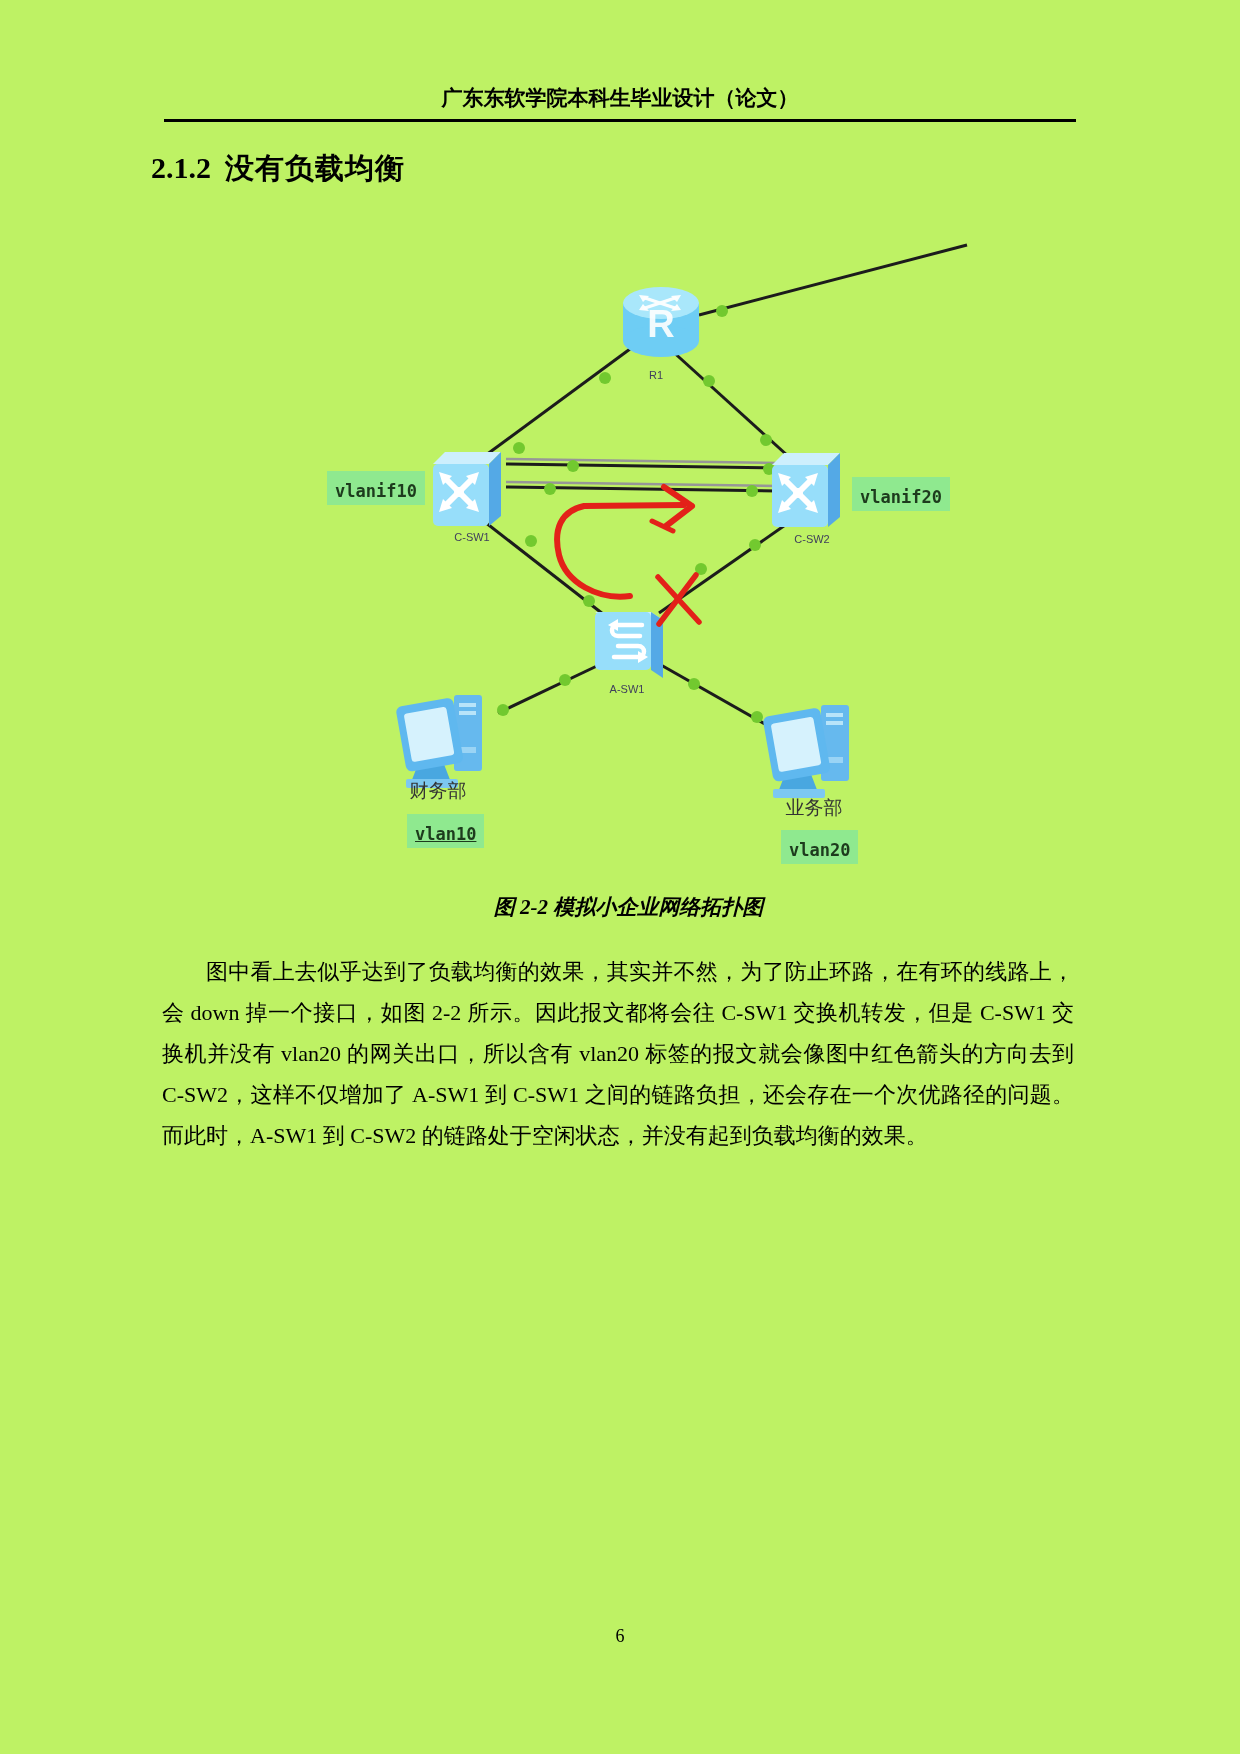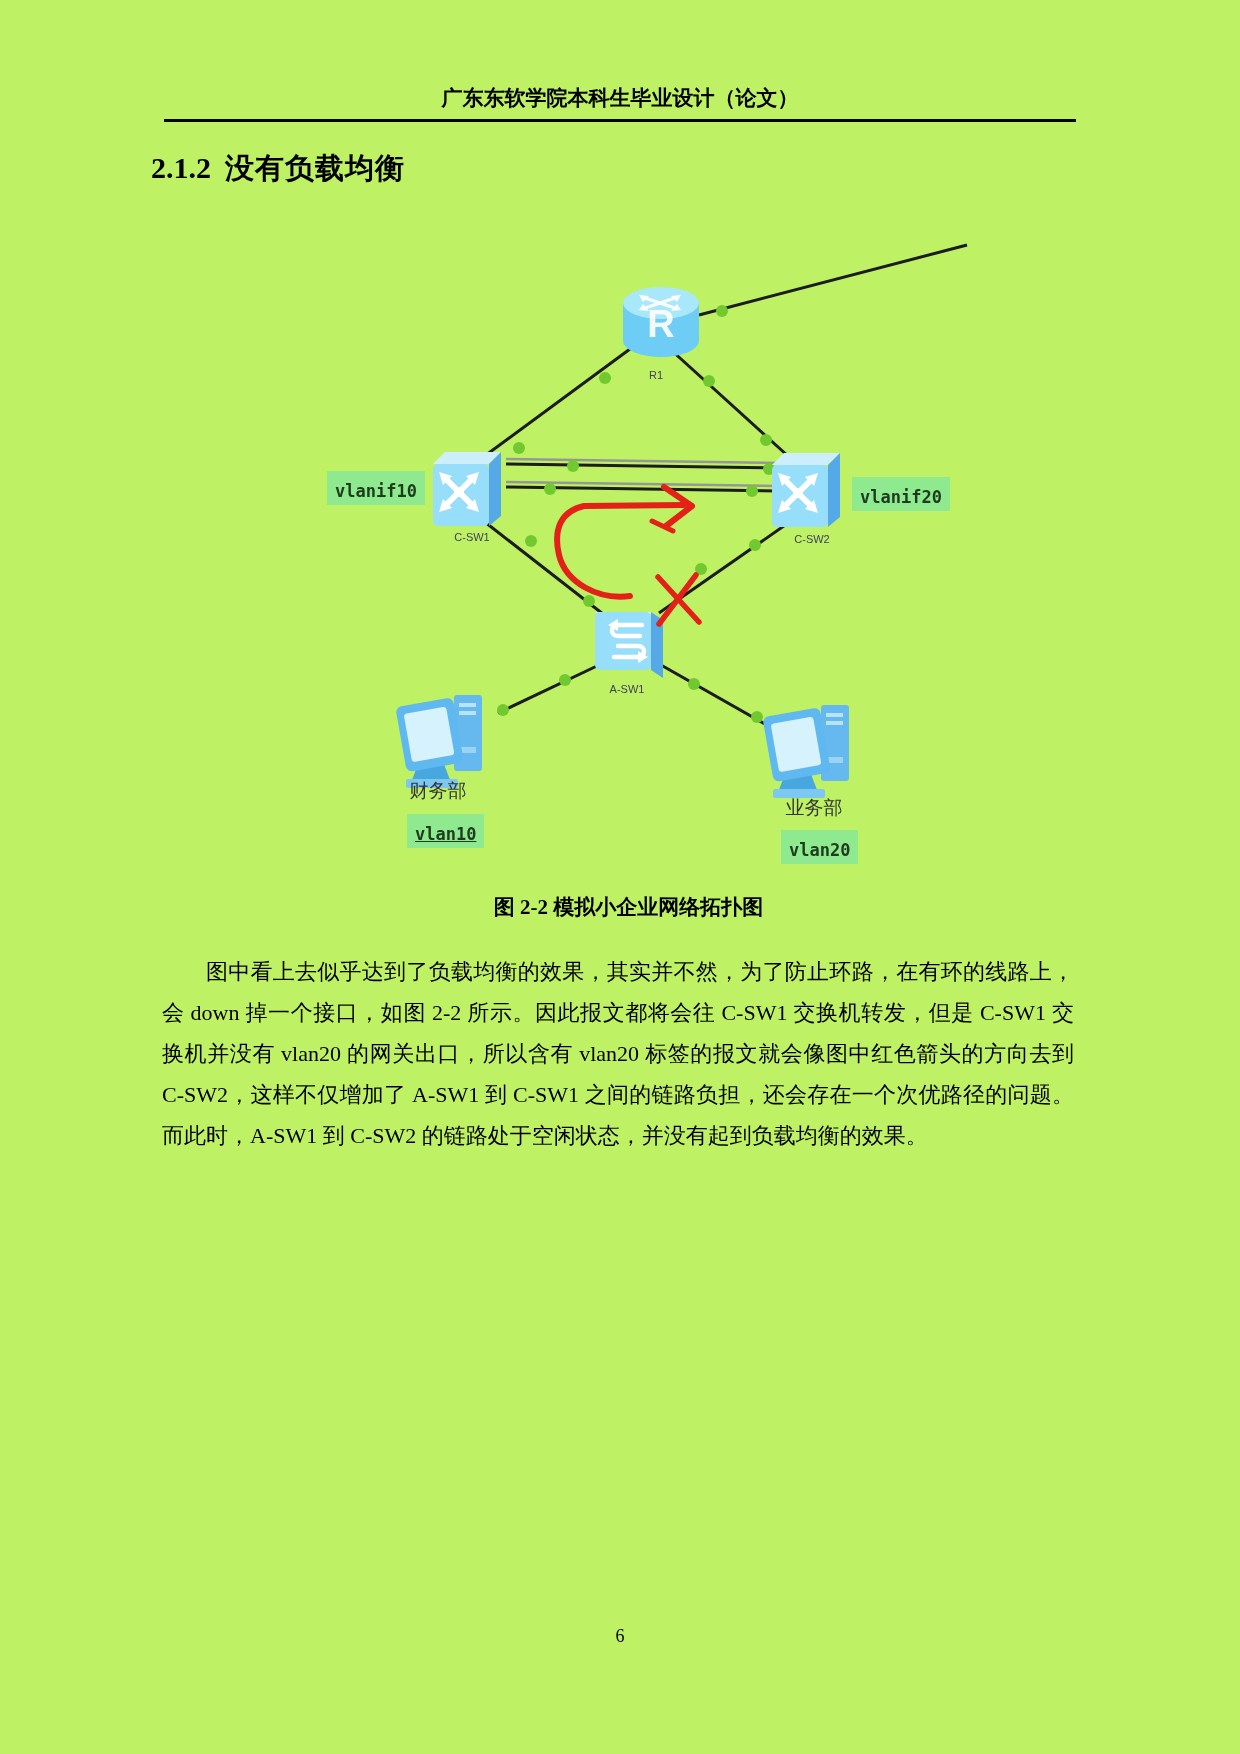--- a/index.html
+++ b/index.html
@@ -33,21 +33,21 @@
     white-space:nowrap;
   }
   .pc-label{font-size:19px;color:#333333;}
   .vlan-tag{
     position:absolute;background:#8fe98f;color:#1d3b1d;
     font-family:"DejaVu Sans Mono","Liberation Mono",monospace;
     font-weight:bold;font-size:17px;line-height:1;padding:12px 8px 5px;white-space:nowrap;
   }
   .figure-caption{
     position:absolute;top:893px;left:0;width:1240px;padding-left:17px;box-sizing:border-box;
-    text-align:center;font-weight:bold;font-size:21px;color:#000;
+    text-align:center;font-weight:bold;font-size:21px;color:#000;font-style:italic;
   }
   .body-paragraph{
     position:absolute;left:162px;width:912px;margin:0;
     font-size:22px;line-height:41px;text-align:justify;text-indent:2em;color:#000;
   }
   #paragraph-1{top:951px;}
   #paragraph-2{top:1278px;text-align:left;}
   .page-number{
     position:absolute;top:1626px;left:0;width:1240px;text-align:center;
     font-size:18px;color:#000;

